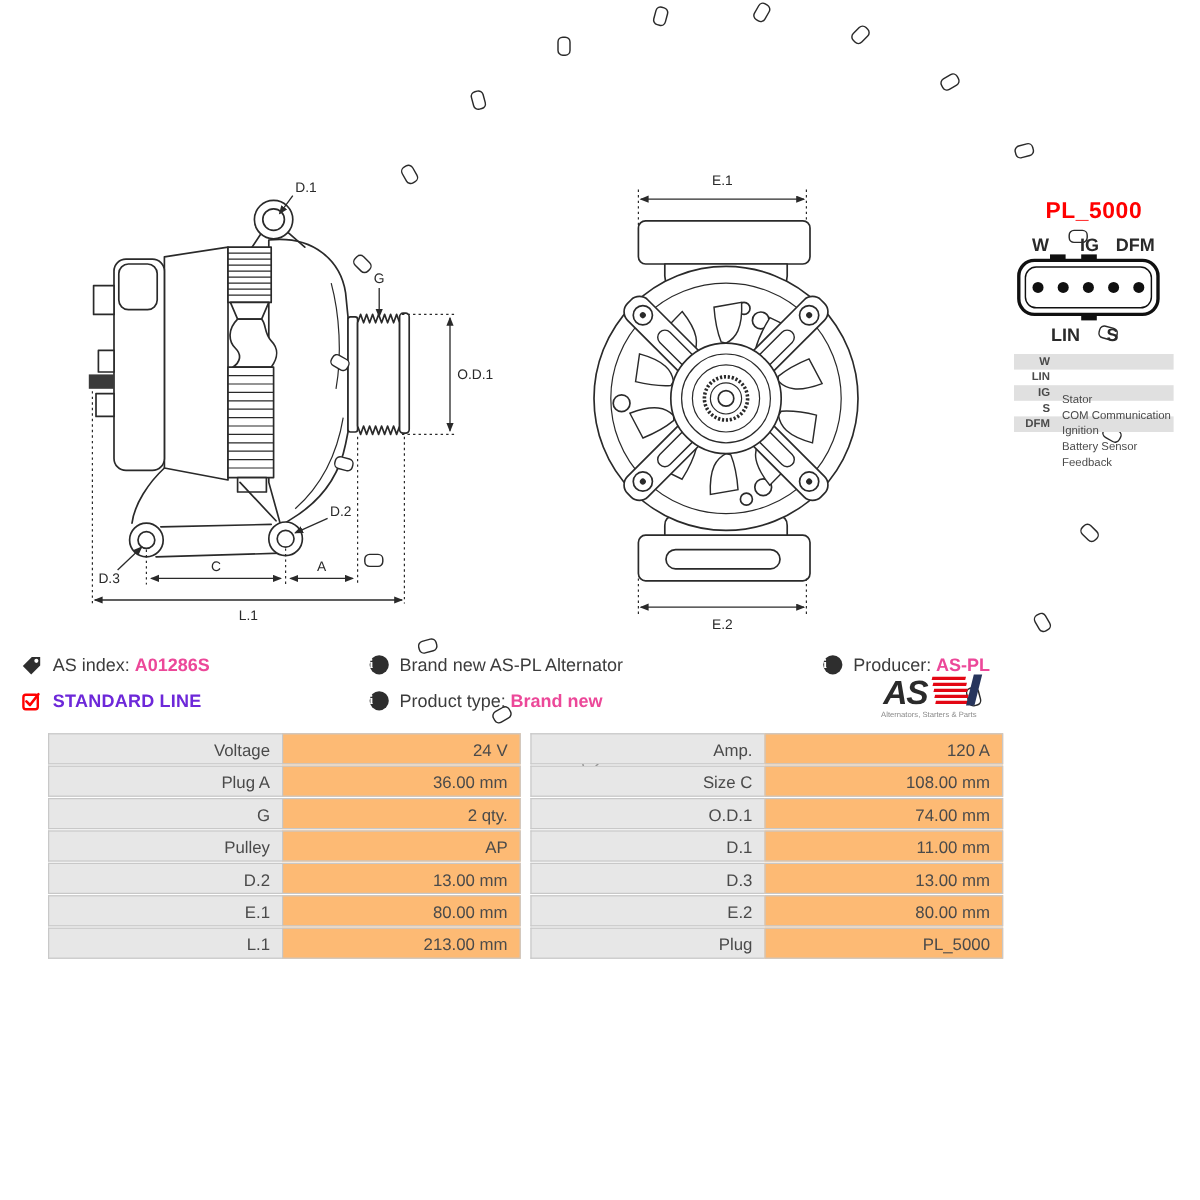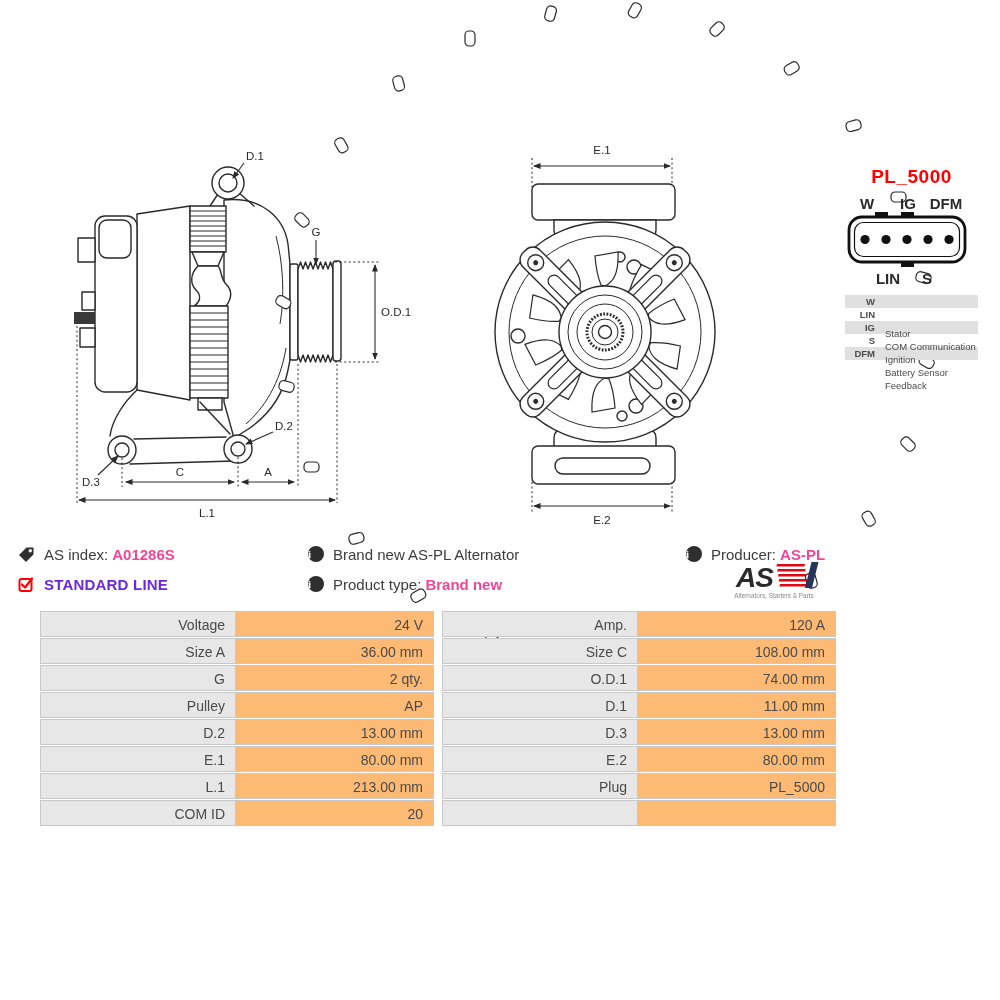--- a/index.html
+++ b/index.html
@@ -342,21 +342,21 @@
 
 <div class="abs spec-table">
   <div class="spec-row">
     <div class="cell cell-label">Voltage</div>
     <div class="cell cell-value">24 V</div>
     <div class="gap"></div>
     <div class="cell cell-label">Amp.</div>
     <div class="cell cell-value">120 A</div>
   </div>
   <div class="spec-row">
-    <div class="cell cell-label">Size A</div>
+    <div class="cell cell-label">Plug A</div>
     <div class="cell cell-value">36.00 mm</div>
     <div class="gap"></div>
     <div class="cell cell-label">Size C</div>
     <div class="cell cell-value">108.00 mm</div>
   </div>
   <div class="spec-row">
     <div class="cell cell-label">G</div>
     <div class="cell cell-value">2 qty.</div>
     <div class="gap"></div>
     <div class="cell cell-label">O.D.1</div>
@@ -383,20 +383,13 @@
     <div class="cell cell-label">E.2</div>
     <div class="cell cell-value">80.00 mm</div>
   </div>
   <div class="spec-row">
     <div class="cell cell-label">L.1</div>
     <div class="cell cell-value">213.00 mm</div>
     <div class="gap"></div>
     <div class="cell cell-label">Plug</div>
     <div class="cell cell-value">PL_5000</div>
   </div>
-  <div class="spec-row">
-    <div class="cell cell-label">COM ID</div>
-    <div class="cell cell-value">20</div>
-    <div class="gap"></div>
-    <div class="cell cell-label"></div>
-    <div class="cell cell-value"></div>
-  </div>
 </div>
 
 </body></html>

